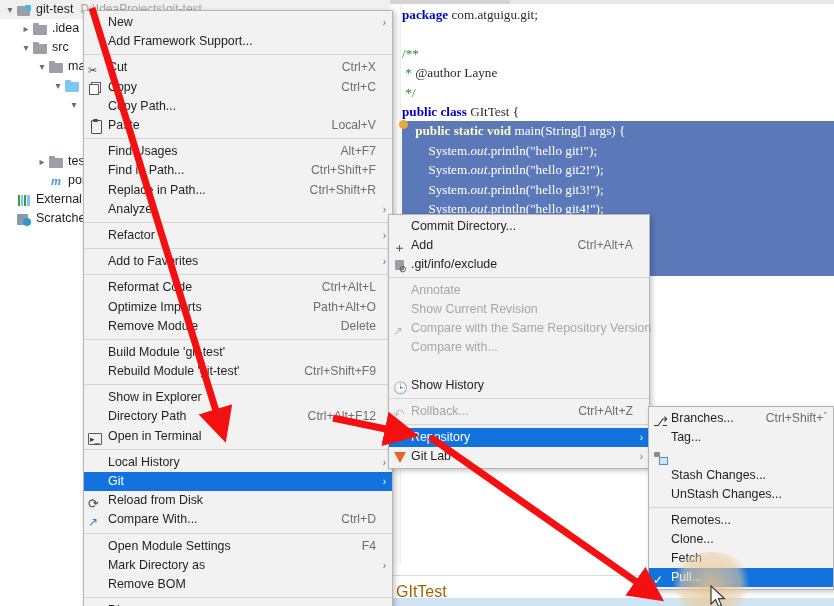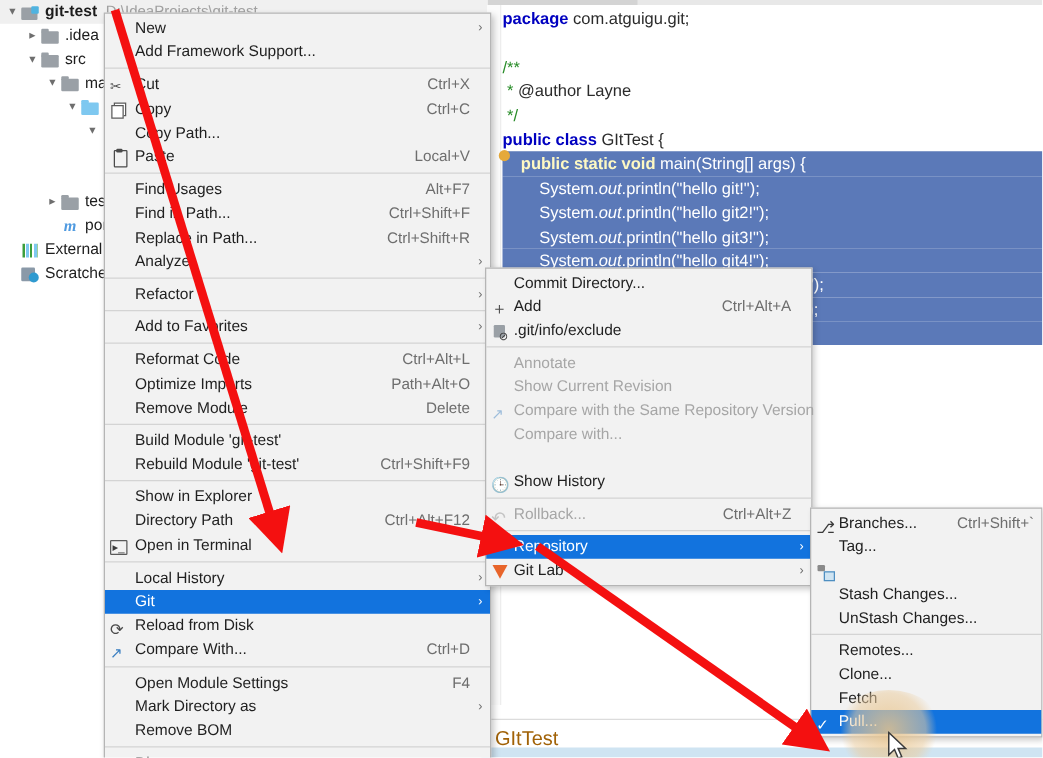--- a/index.html
+++ b/index.html
@@ -80,21 +80,21 @@
   }
   .ficon.scratch::before {
     content: ""; position: absolute; left: 1px; top: 3px;
     width: 11px; height: 11px; background: #8a99a8; border-radius: 1px;
   }
   .ficon.scratch::after {
     content: ""; position: absolute; left: 7px; top: 7px;
     width: 8px; height: 8px; background: #2f9ad0; border-radius: 50%;
   }
   .tree-label { font-size: 12.5px; }
-  .tree-label.bold { font-weight: 700; }
+  .tree-label.bold { font-weight: 400; }
   .tree-path { color: #a0a0a0; font-size: 12px; margin-left: 7px; }
 
   
   #editor {
     position: absolute; left: 390px; top: 0; width: 444px; height: 606px;
     background: #ffffff; overflow: hidden;
   }
   #editor-tabstrip {
     position: absolute; left: 0; top: 0; width: 444px; height: 4px;
     background: #e8e8e8;
@@ -102,21 +102,21 @@
   #editor-tabstrip::before {
     content: ""; position: absolute; left: 0; top: 0; width: 120px; height: 4px;
     background: #d4d4d4;
   }
   #gutter {
     position: absolute; left: 0; top: 4px; width: 11px; height: 560px;
     background: #fbfbfb; border-right: 1px solid #eeeeee;
   }
   #code {
     position: absolute; left: 12px; top: 5px; width: 432px;
-    font-family: Liberation Sans, sans-serif;
+    font-family: Liberation Serif, serif;
     font-size: 13.2px; line-height: 19.4px;
     white-space: pre;
   }
   .cline { height: 19.4px; }
   .cline.sel { background: #5b79b8; color: #fff; }
   .kw { color: #0000c0; font-weight: 700; }
   .cmt { color: #288c28; }
   .str { color: #2a7d2a; }
   .cline.sel .str { color: #ffffff; }
   .cline.sel .kw { color: #fef9c3; font-weight: 700; }

